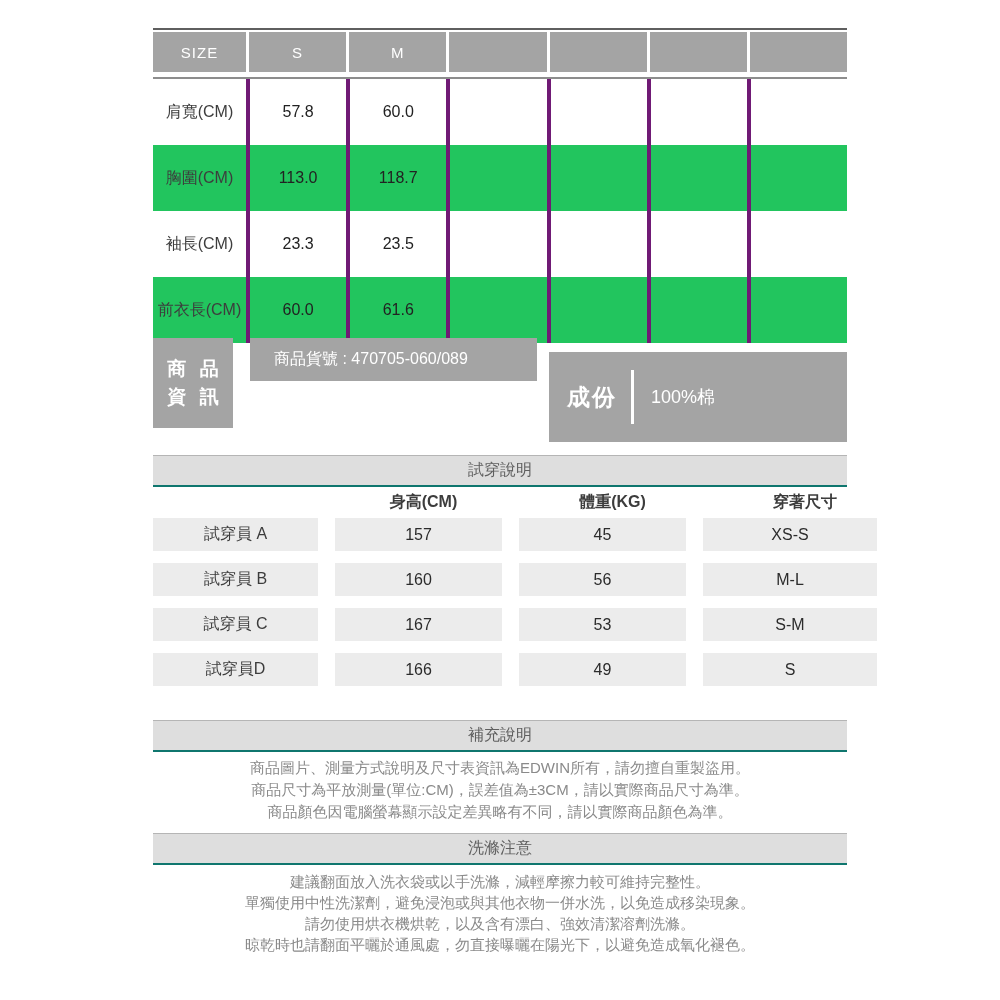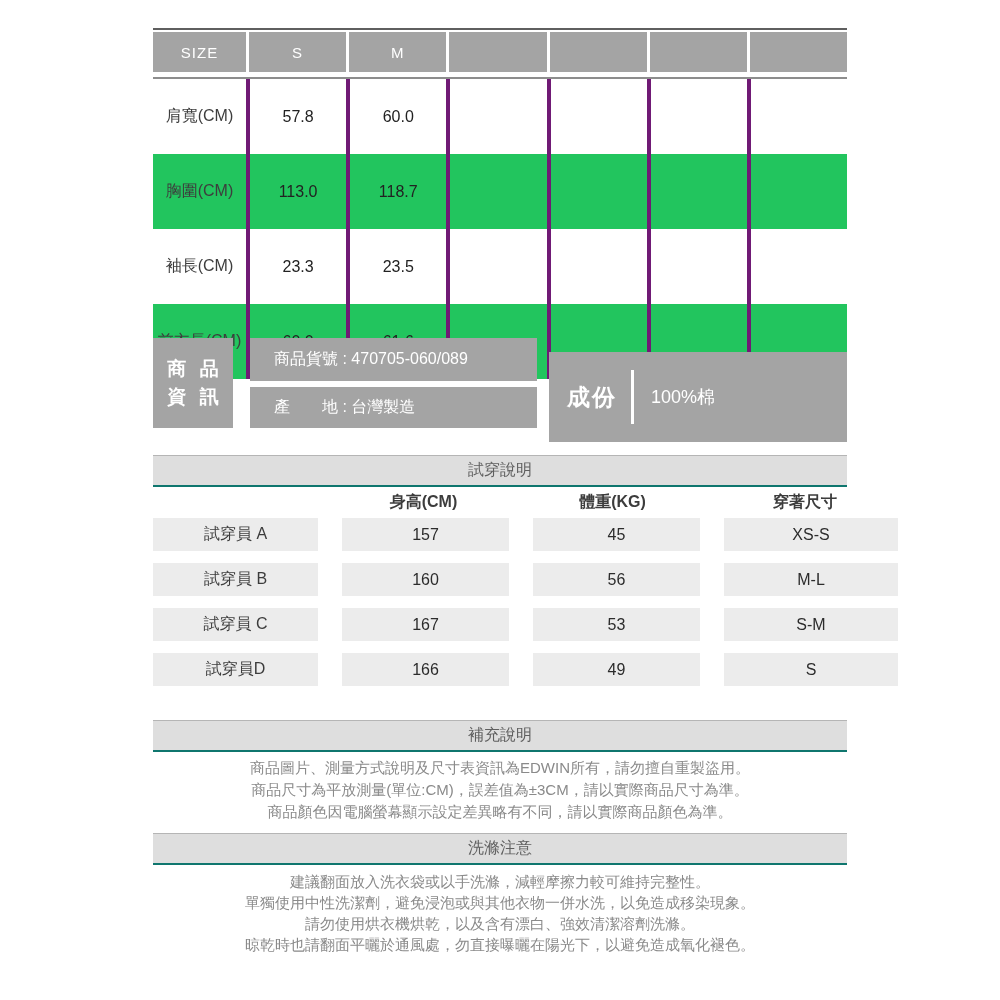--- a/index.html
+++ b/index.html
@@ -8,21 +8,21 @@
           font-family:"Liberation Sans", sans-serif; overflow:hidden; }
 
   
   .size-table { position:absolute; left:153px; top:28px; width:694px; }
   .size-topline { height:2px; background:#5f5f5f; }
   .size-header { display:flex; gap:3px; margin-top:2px; height:40px; }
   .size-header .cell { flex:1; background:#a4a4a4; color:#ffffff; font-size:15px;
        display:flex; align-items:center; justify-content:center; letter-spacing:1px; }
   .size-header .c0 { flex:none; width:93px; }
   .size-divider { height:2px; background:#8d8d8d; margin-top:5px; }
-  .size-body .size-row { display:flex; height:75px; }
+  .size-body .size-row { display:flex; height:66px; }
   .size-body .size-row.alt { background:#22c55e; }
   .size-row .cell { flex:1; border-left:4px solid #701a75; display:flex;
        align-items:center; justify-content:center; font-size:16px; color:#222; }
   .size-row .c0 { flex:none; width:93px; border-left:none; color:#3d3d3d; }
 
   
   .pinfo { position:absolute; left:153px; top:338px; width:694px; height:90px; }
   .pinfo-left { position:absolute; left:0; top:0; width:80px; height:90px; background:#a4a4a4;
        color:#fff; font-weight:bold; font-size:19px; letter-spacing:4px; text-indent:4px;
        display:flex; flex-direction:column; align-items:center; justify-content:center; line-height:28px; }
@@ -41,21 +41,21 @@
        border-top:1px solid #b5b5b5; border-bottom:2px solid #0f766e;
        text-align:center; line-height:28px; font-size:16px; color:#5f5f5f; }
 
   
   .fit-bar { top:455px; }
   .fit-headers { position:absolute; left:153px; top:489px; width:694px; height:26px;
        display:grid; grid-template-columns:165px 167px 167px 174px; column-gap:22px; }
   .fit-headers div { display:flex; align-items:center; justify-content:center;
        font-size:16px; font-weight:bold; color:#3c3c3c; }
   .fit-table { position:absolute; left:153px; top:518px; width:694px; }
-  .fit-row { display:grid; grid-template-columns:165px 167px 167px 174px; column-gap:24px;
+  .fit-row { display:grid; grid-template-columns:165px 167px 167px 174px; column-gap:17px;
        height:33px; margin-bottom:12px; }
   .fit-row .fit-cell { background:#ececec; display:flex; align-items:center;
        justify-content:center; font-size:16px; color:#2c2c2c; }
   .fit-row .fit-name { color:#3c3c3c; }
 
   
   .sup-bar { top:720px; }
   .note { position:absolute; left:153px; width:694px; text-align:center;
        color:#8a8a8a; font-size:15px; }
   .sup-text { top:757px; line-height:22px; }
@@ -119,21 +119,20 @@
     </div>
   </div>
 
   <div class="pinfo">
     <div class="pinfo-left">
       <span>商 品</span>
       <span>資 訊</span>
     </div>
     <div class="pinfo-mid">
       <div class="prow">商品貨號 : 470705-060/089</div>
-      <div class="prow prow2">產　　地 : 台灣製造</div>
     </div>
     <div class="pinfo-right">
       <span class="comp-label">成份</span>
       <span class="comp-divider"></span>
       <span class="comp-value">100%棉</span>
     </div>
   </div>
 
   <div class="bar fit-bar">試穿說明</div>
   <div class="fit-headers">

